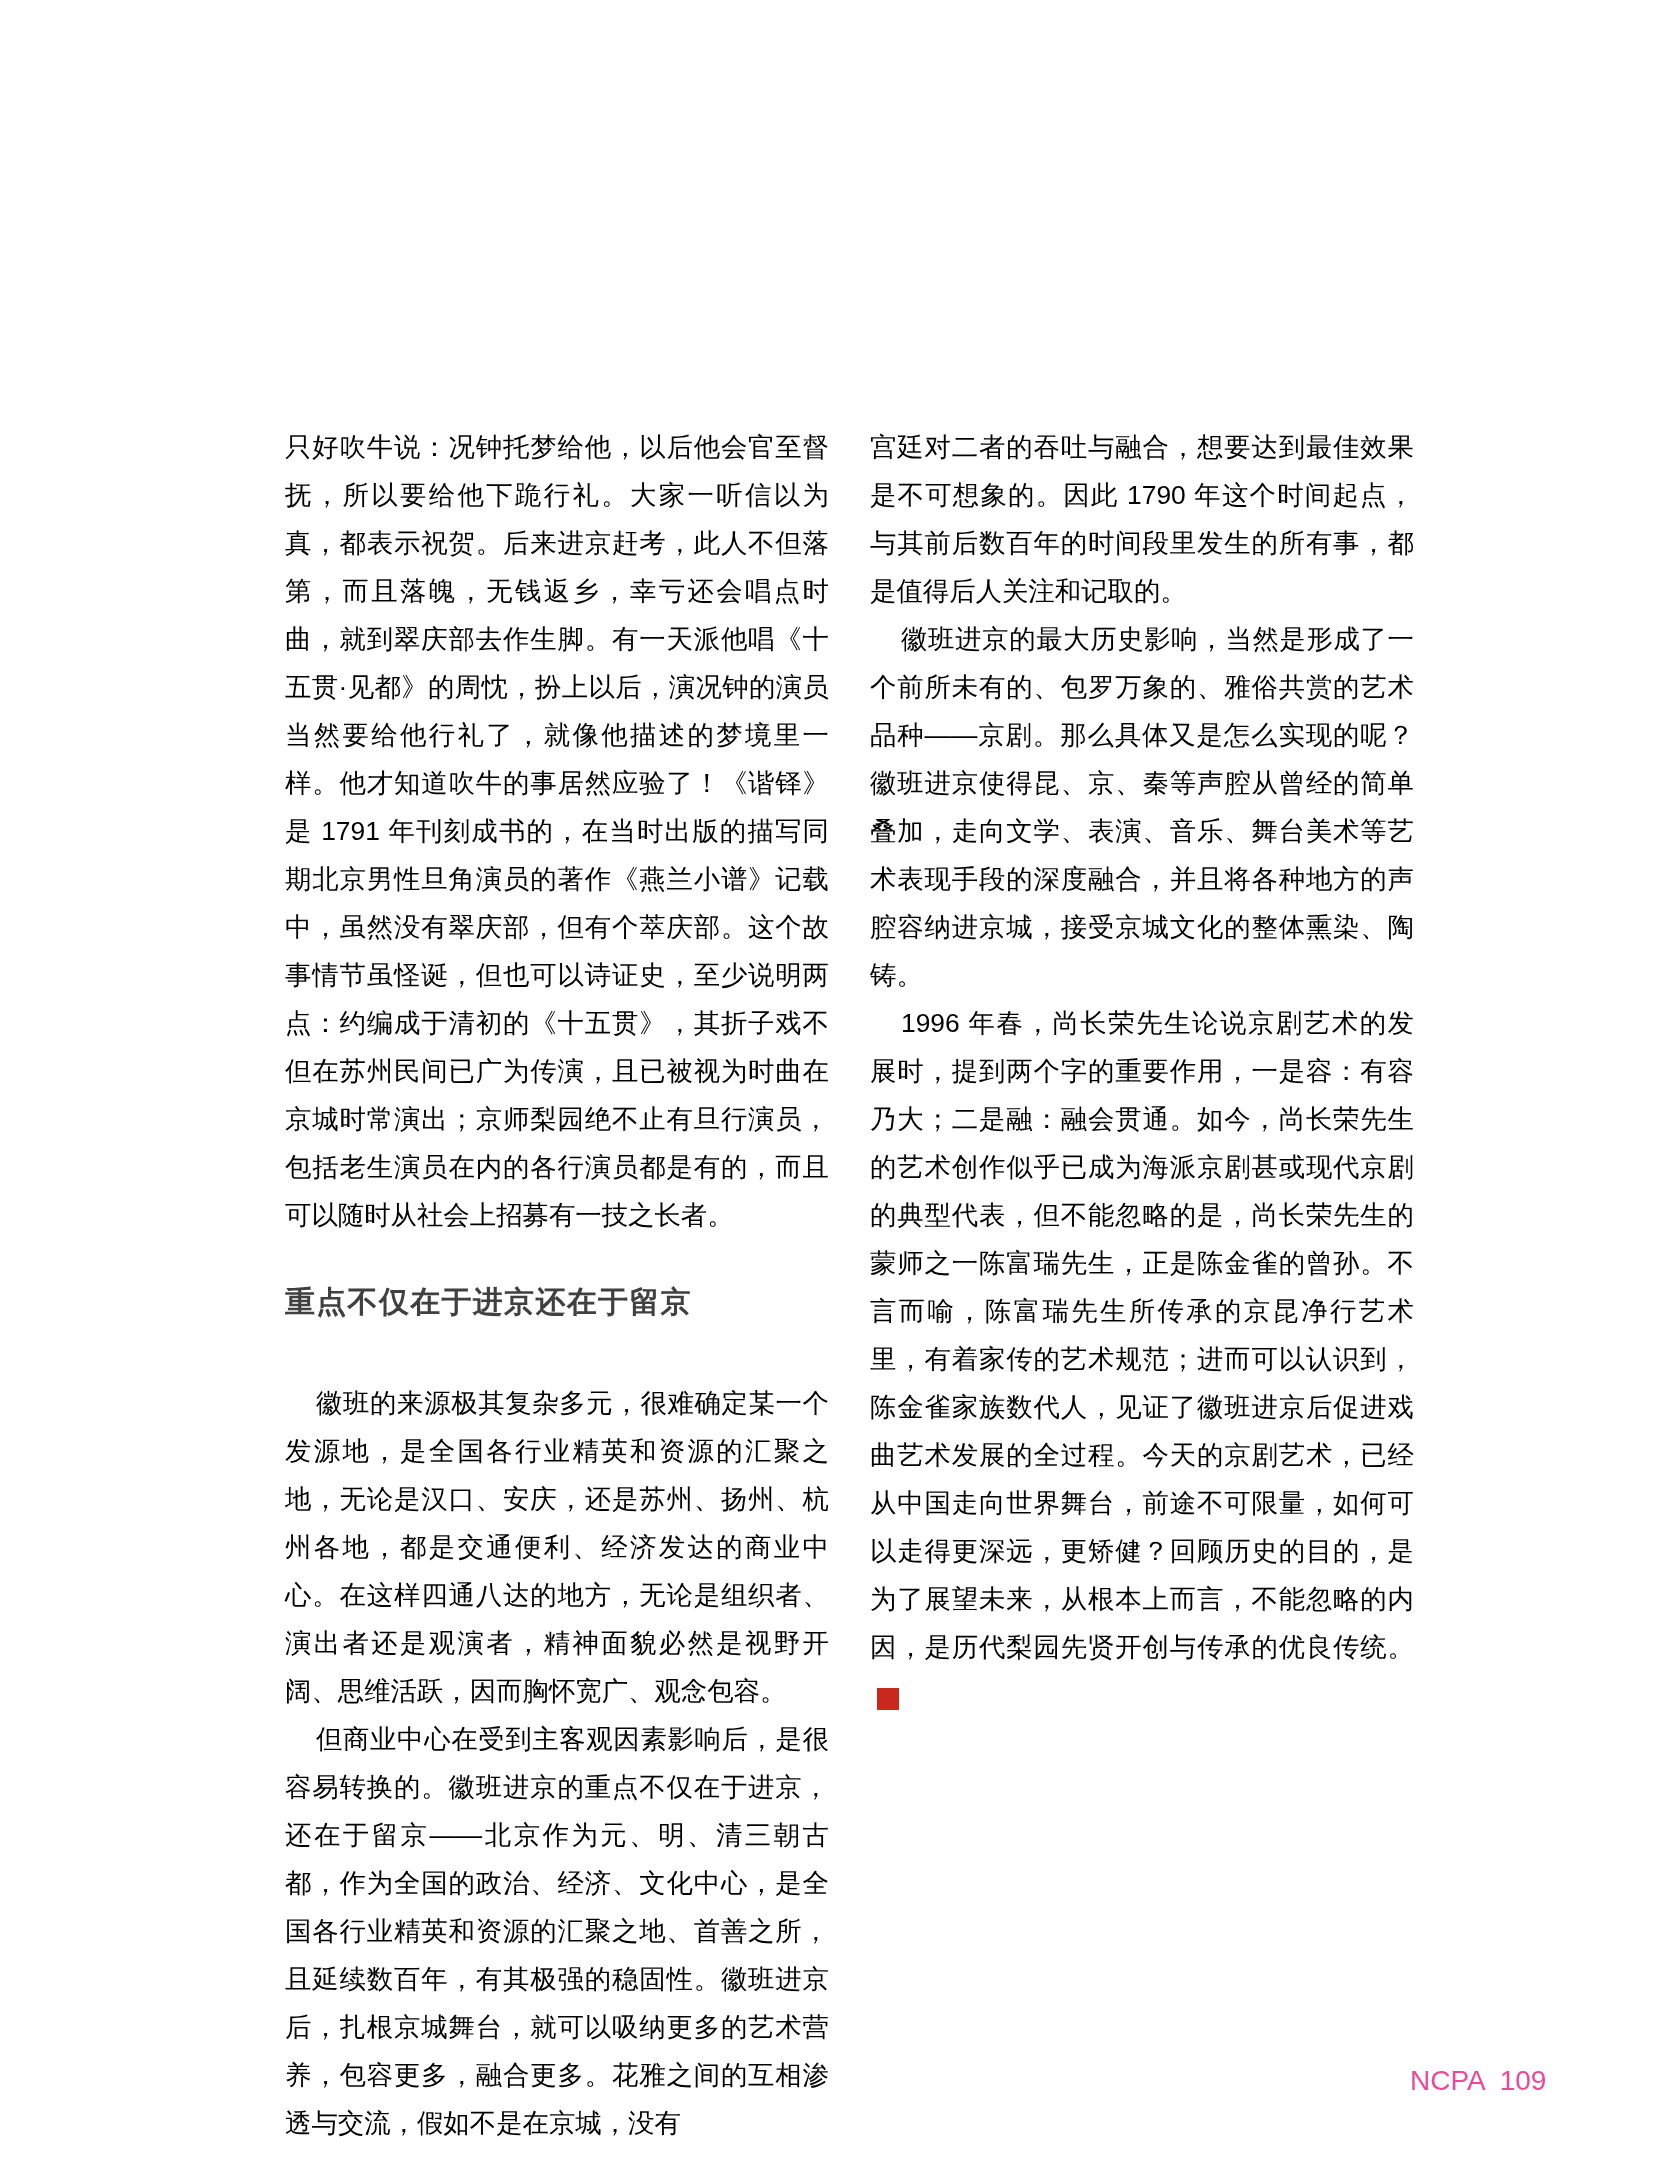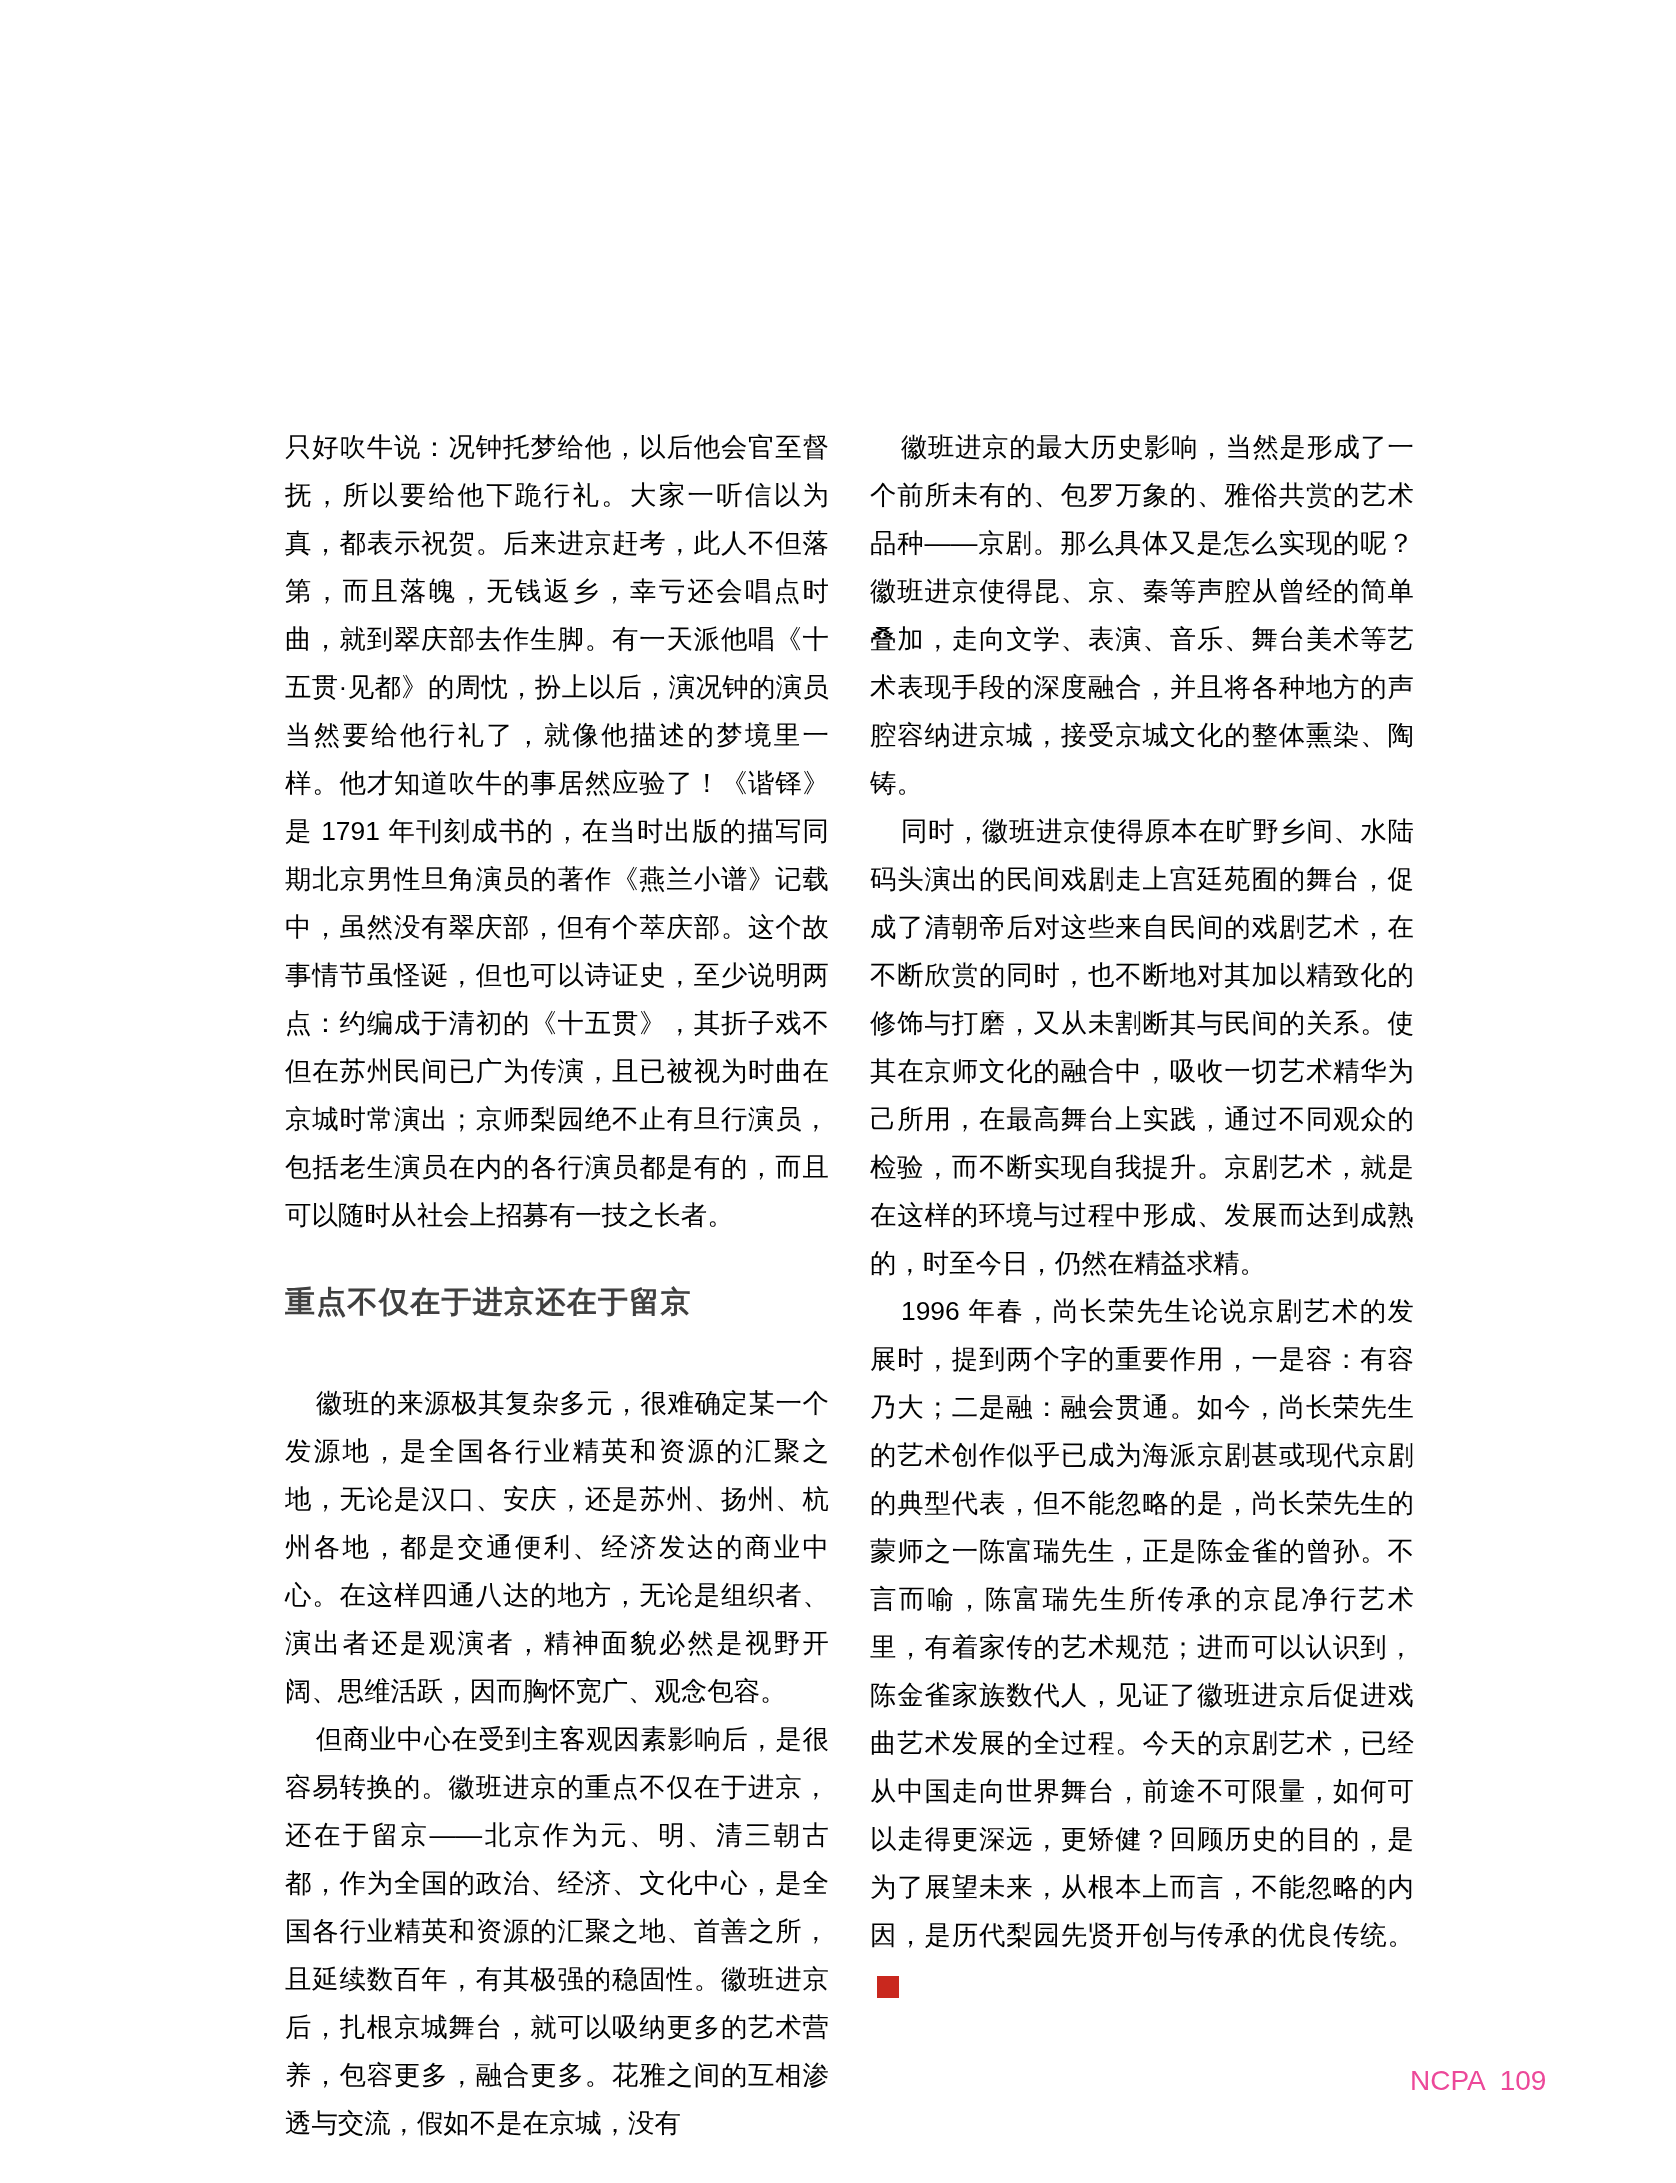--- a/index.html
+++ b/index.html
@@ -70,22 +70,22 @@
 <div class="page">
 
   <div class="column column-left">
     <p class="para">只好吹牛说：况钟托梦给他，以后他会官至督抚，所以要给他下跪行礼。大家一听信以为真，都表示祝贺。后来进京赶考，此人不但落第，而且落魄，无钱返乡，幸亏还会唱点时曲，就到翠庆部去作生脚。有一天派他唱《十五贯·见都》的周忱，扮上以后，演况钟的演员当然要给他行礼了，就像他描述的梦境里一样。他才知道吹牛的事居然应验了！《谐铎》是 1791 年刊刻成书的，在当时出版的描写同期北京男性旦角演员的著作《燕兰小谱》记载中，虽然没有翠庆部，但有个萃庆部。这个故事情节虽怪诞，但也可以诗证史，至少说明两点：约编成于清初的《十五贯》，其折子戏不但在苏州民间已广为传演，且已被视为时曲在京城时常演出；京师梨园绝不止有旦行演员，包括老生演员在内的各行演员都是有的，而且可以随时从社会上招募有一技之长者。</p>
     <h2 class="section-heading">重点不仅在于进京还在于留京</h2>
     <p class="para indented">徽班的来源极其复杂多元，很难确定某一个发源地，是全国各行业精英和资源的汇聚之地，无论是汉口、安庆，还是苏州、扬州、杭州各地，都是交通便利、经济发达的商业中心。在这样四通八达的地方，无论是组织者、演出者还是观演者，精神面貌必然是视野开阔、思维活跃，因而胸怀宽广、观念包容。</p>
     <p class="para indented">但商业中心在受到主客观因素影响后，是很容易转换的。徽班进京的重点不仅在于进京，还在于留京——北京作为元、明、清三朝古都，作为全国的政治、经济、文化中心，是全国各行业精英和资源的汇聚之地、首善之所，且延续数百年，有其极强的稳固性。徽班进京后，扎根京城舞台，就可以吸纳更多的艺术营养，包容更多，融合更多。花雅之间的互相渗透与交流，假如不是在京城，没有</p>
   </div>
 
   <div class="column column-right">
+    <p class="para">宫廷对二者的吞吐与融合，想要达到最佳效果是不可想象的。因此 1790 年这个时间起点，与其前后数百年的时间段里发生的所有事，都是值得后人关注和记取的。</p>
     <p class="para indented">徽班进京的最大历史影响，当然是形成了一个前所未有的、包罗万象的、雅俗共赏的艺术品种——京剧。那么具体又是怎么实现的呢？徽班进京使得昆、京、秦等声腔从曾经的简单叠加，走向文学、表演、音乐、舞台美术等艺术表现手段的深度融合，并且将各种地方的声腔容纳进京城，接受京城文化的整体熏染、陶铸。</p>
-    <p class="para indented">同时，徽班进京使得原本在旷野乡间、水陆码头演出的民间戏剧走上宫廷苑囿的舞台，促成了清朝帝后对这些来自民间的戏剧艺术，在不断欣赏的同时，也不断地对其加以精致化的修饰与打磨，又从未割断其与民间的关系。使其在京师文化的融合中，吸收一切艺术精华为己所用，在最高舞台上实践，通过不同观众的检验，而不断实现自我提升。京剧艺术，就是在这样的环境与过程中形成、发展而达到成熟的，时至今日，仍然在精益求精。</p>
     <p class="para indented">
       <span>1996 年春，尚长荣先生论说京剧艺术的发展时，提到两个字的重要作用，一是容：有容乃大；二是融：融会贯通。如今，尚长荣先生的艺术创作似乎已成为海派京剧甚或现代京剧的典型代表，但不能忽略的是，尚长荣先生的蒙师之一陈富瑞先生，正是陈金雀的曾孙。不言而喻，陈富瑞先生所传承的京昆净行艺术里，有着家传的艺术规范；进而可以认识到，陈金雀家族数代人，见证了徽班进京后促进戏曲艺术发展的全过程。今天的京剧艺术，已经从中国走向世界舞台，前途不可限量，如何可以走得更深远，更矫健？回顾历史的目的，是为了展望未来，从根本上而言，不能忽略的内因，是历代梨园先贤开创与传承的优良传统。</span><span class="seal"><span class="seal-line">NC</span><span class="seal-line">PA</span></span>
     </p>
 
   </div>
 
   <div class="page-number">NCPA  109</div>
 
 </div>
 

